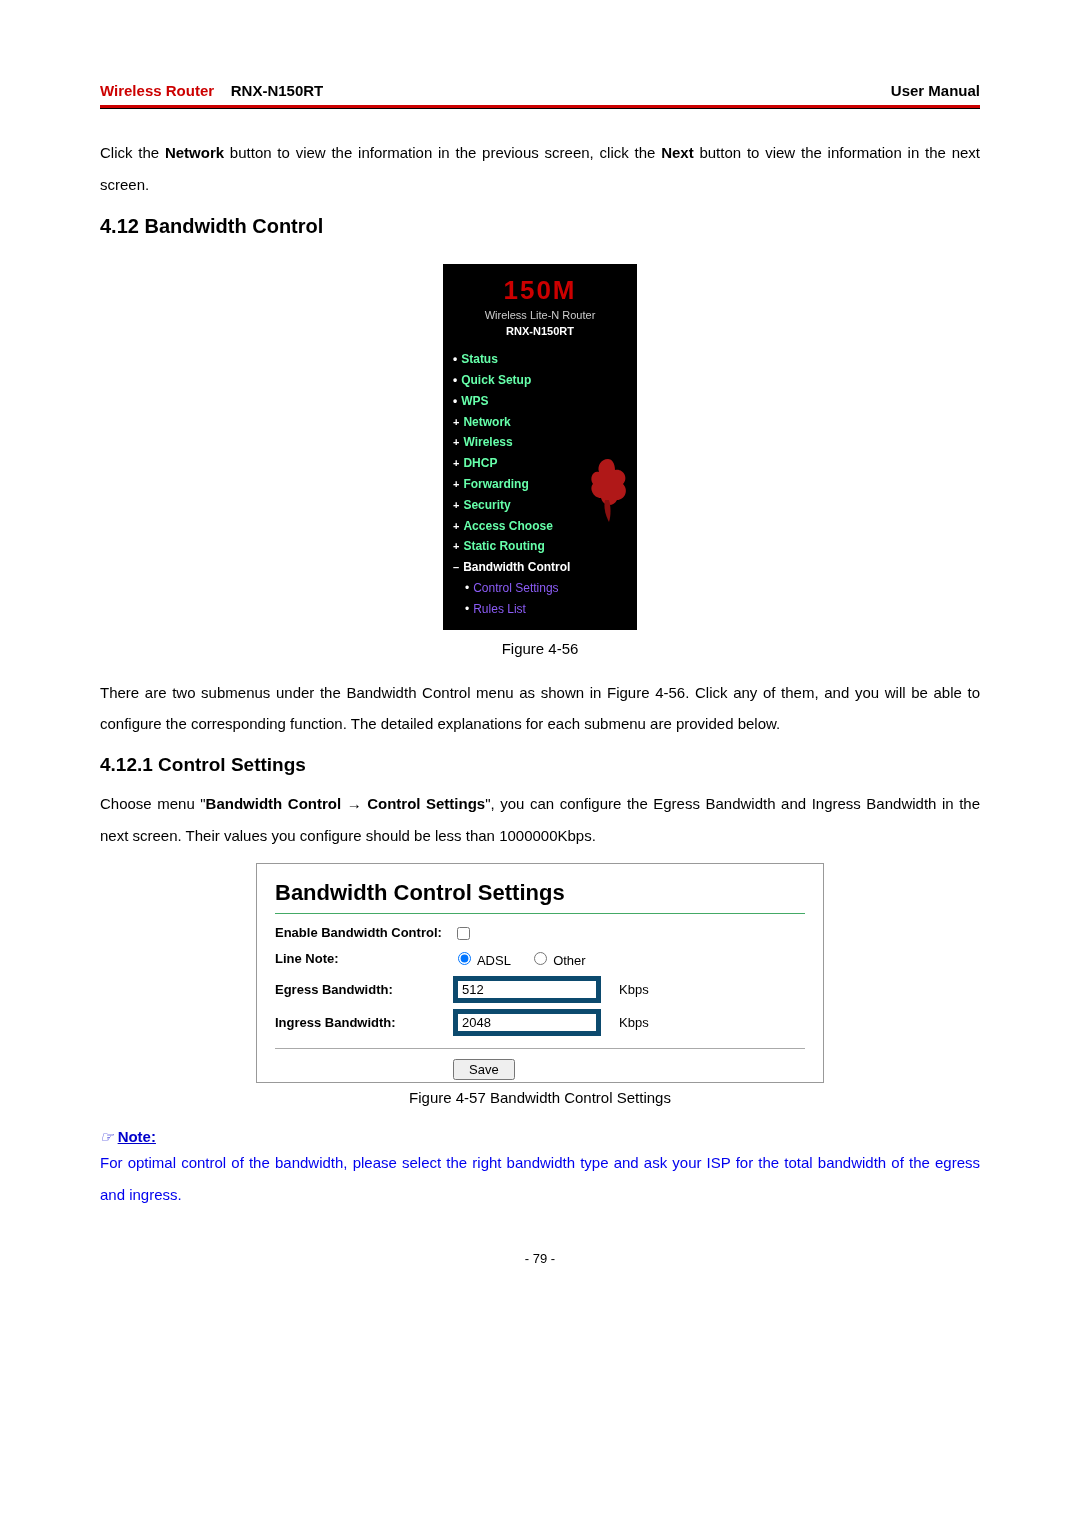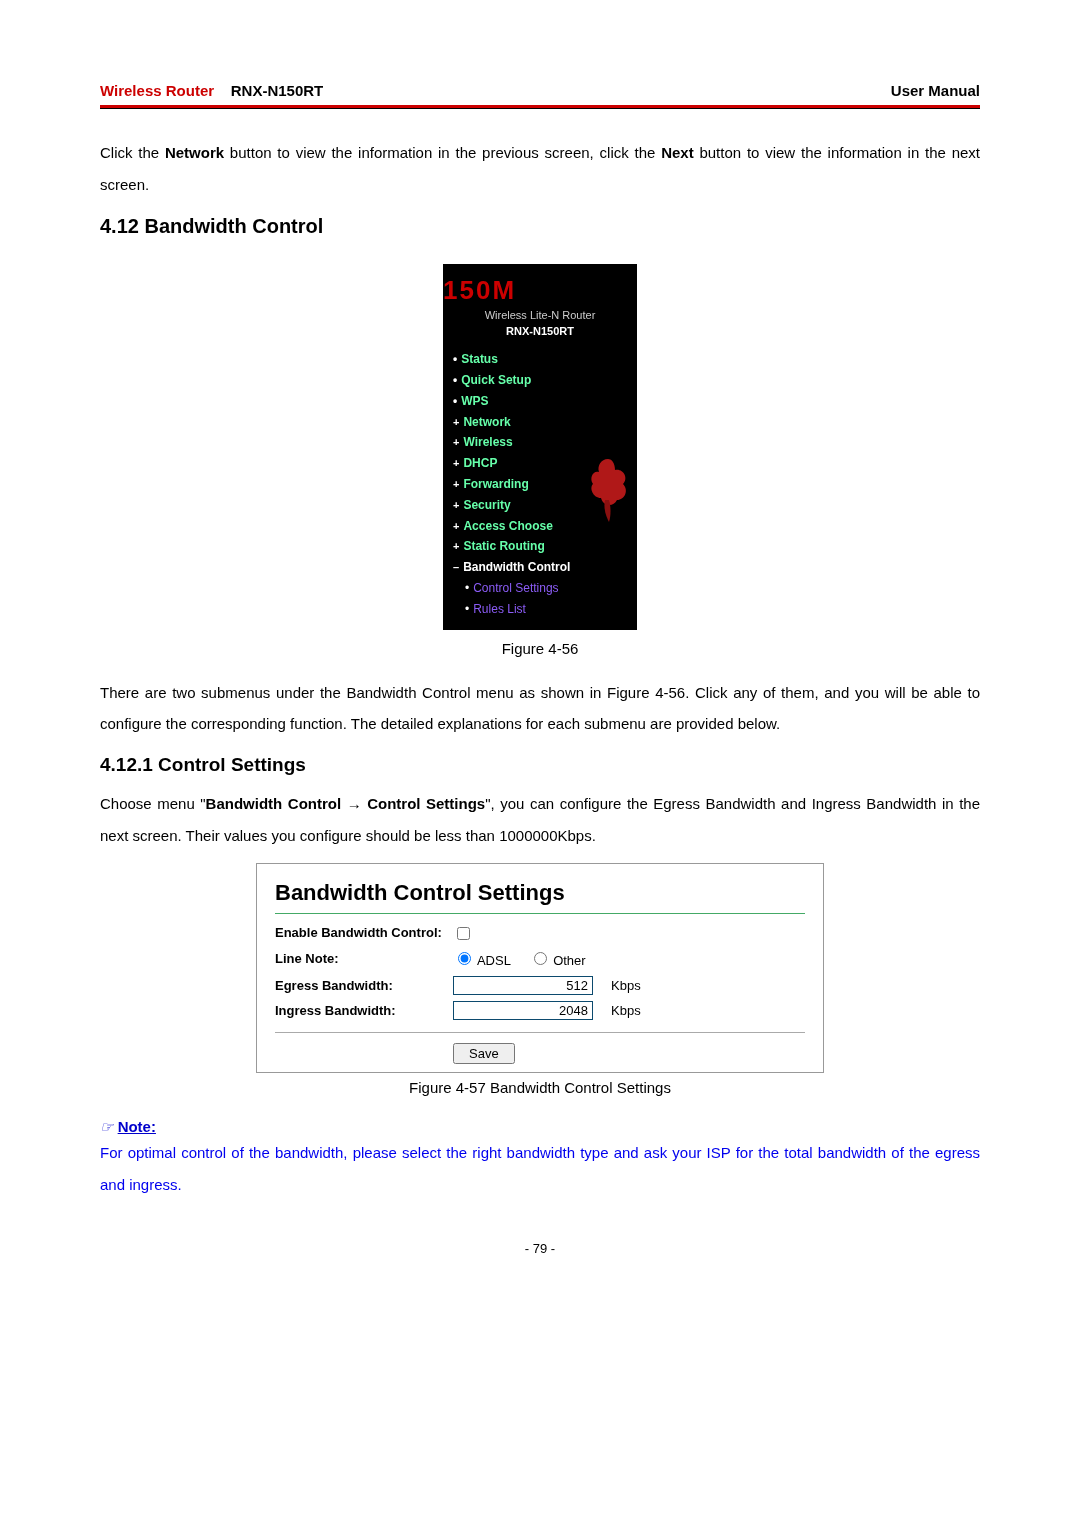--- a/index.html
+++ b/index.html
@@ -43,20 +43,21 @@
     position: relative;
   }
   .router-menu .rose {
     position: absolute;
     right: 4px;
     top: 190px;
     width: 50px;
     height: 70px;
   }
   .router-menu .logo {
+    text-align: center;
     color: #c00;
     font-weight: bold;
     font-size: 26px;
     letter-spacing: 2px;
   }
   .router-menu .sub1 { text-align:center; color:#ccc; font-size:11px; }
   .router-menu .sub2 { text-align:center; color:#fff; font-weight:bold; font-size:11px; margin-bottom:10px;}
   .router-menu ul { list-style:none; padding:0 0 0 10px; margin:0; }
   .router-menu li {
     color:#6fa;
@@ -72,21 +73,21 @@
   .router-menu li.expanded::before { content:"–"; font-size:11px; }
   .router-menu li.active { color:#fff; }
   .router-menu ul.sub { padding-left: 22px; }
   .router-menu ul.sub li { color:#8b5cf6; font-weight:normal; }
   .caption { text-align:center; margin-bottom: 18px; }
   h3.subsection { font-size:19px; margin: 8px 0 10px 0; }
   .settings-panel {
     border: 1px solid #999;
     width: 530px;
     margin: 10px auto 4px auto;
-    padding: 14px 18px 8px 18px;
+    padding: 14px 18px 2px 18px;
     font-size: 13px;
   }
   .settings-panel .title {
     font-size: 22px;
     font-weight: bold;
     margin-bottom: 4px;
   }
   .settings-panel hr {
     border: none;
     border-top: 1px solid #4a6;
@@ -98,24 +99,23 @@
     margin-bottom: 6px;
   }
   .settings-panel .label {
     width: 170px;
     text-align: left;
     font-weight: bold;
     padding-right: 8px;
   }
   .settings-panel input[type=text]{
     width: 130px;
-    border: 1px solid #0c4a6e;
+    border: 5px solid #0c4a6e;
     padding: 1px 4px;
     font-size: 13px;
-    text-align: right;
   }
   .settings-panel .unit { margin-left: 18px; }
   .settings-panel .radio-wrap label { margin-right: 14px; }
   .settings-panel .save-btn {
     margin-left: 178px;
     padding: 1px 14px;
     font-size: 13px;
   }
   .settings-panel .hr2 {
     border:none; border-top:1px solid #aaa; margin:12px 0 10px 0;

